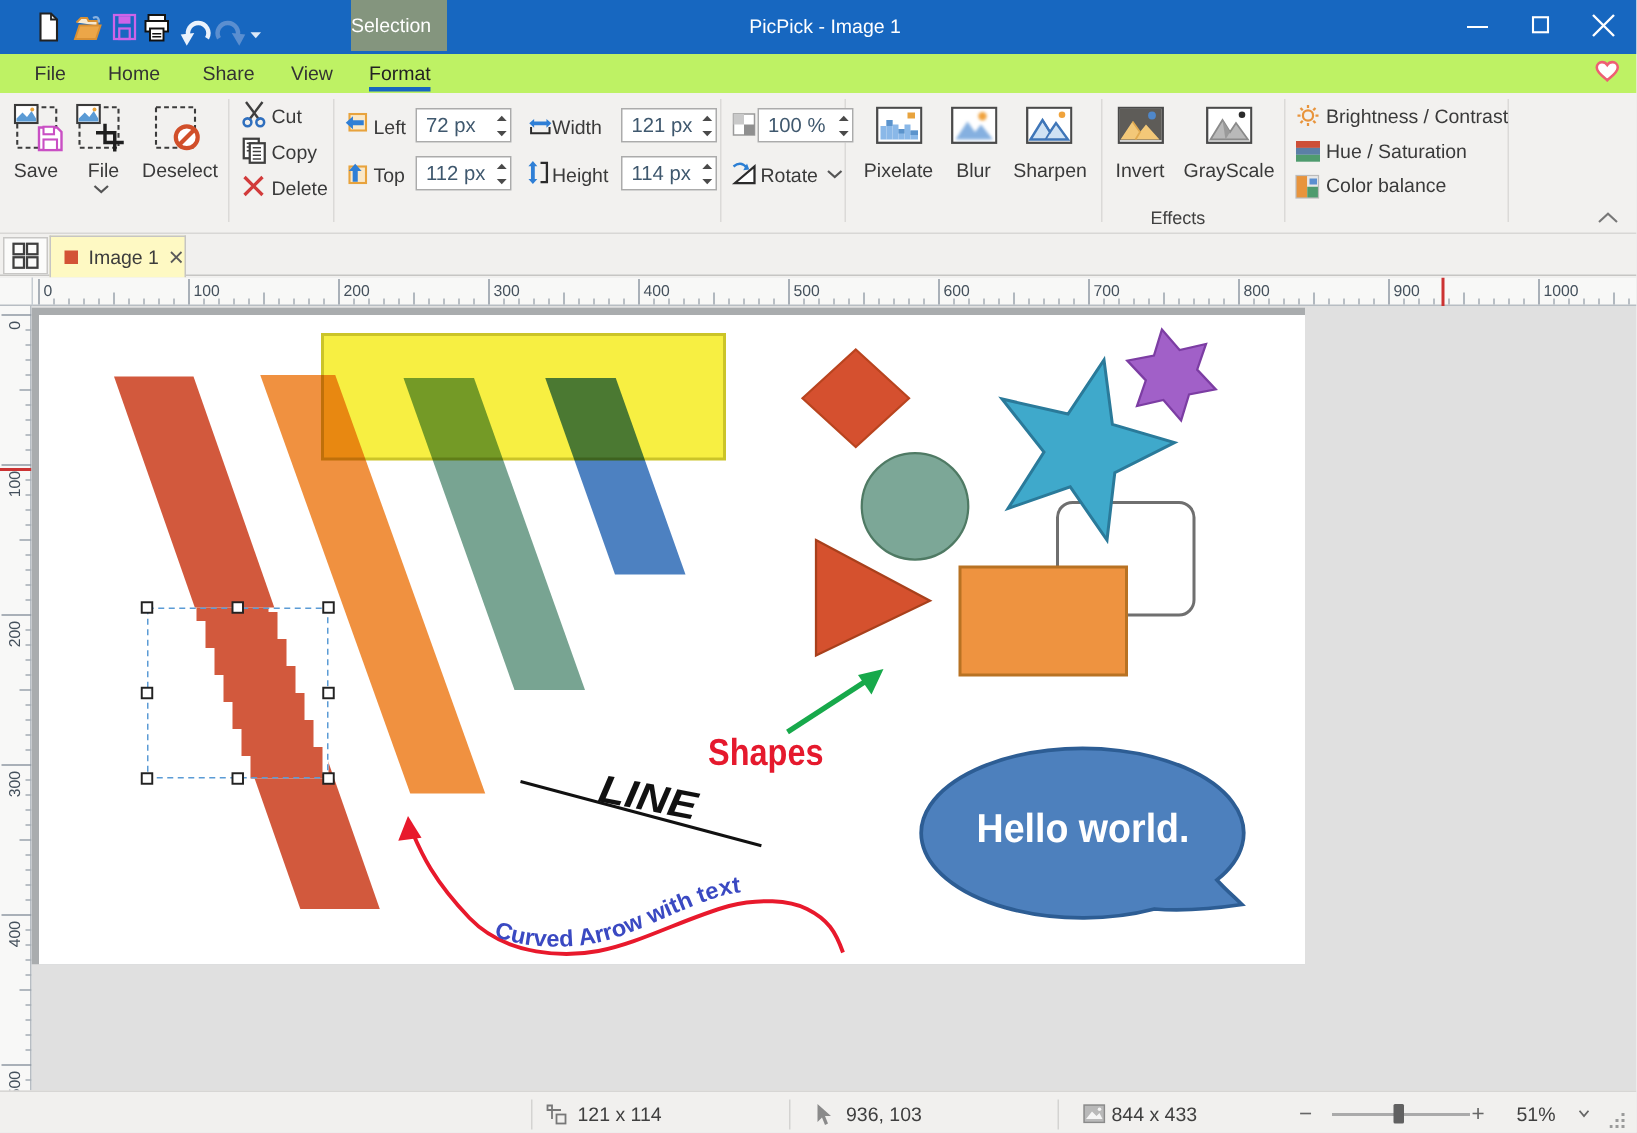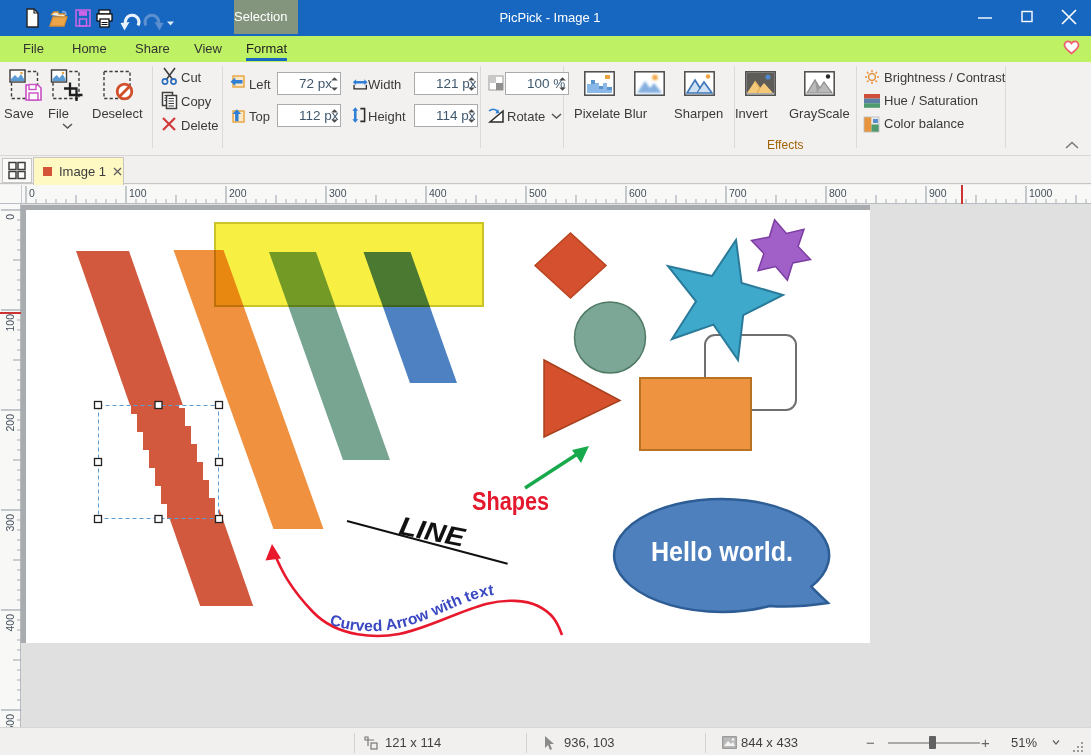--- a/index.html
+++ b/index.html
@@ -4,23 +4,23 @@
 body{width:1091px;height:755px;overflow:hidden;font-family:"Liberation Sans",sans-serif}
 #app{position:relative;width:1091px;height:755px;background:#e0e0e0}
 .abs{position:absolute}
 .titlebar{position:absolute;left:0;top:0;width:1091px;height:36px;background:#1767c0}
 .seltab{position:absolute;left:234px;top:0;width:64px;height:34px;background:#84957e;color:#fff;font-size:13px;line-height:34px}
 .wintitle{position:absolute;left:480px;top:0;width:140px;height:36px;color:#fff;font-size:13px;text-align:center;line-height:36px}
 .menubar{position:absolute;left:0;top:36px;width:1091px;height:26px;background:#bef264}
 .mi{position:absolute;top:5px;font-size:13px;color:#333}
 .ribbon{position:absolute;left:0;top:62px;width:1091px;height:94px;background:#f2f1ef;border-bottom:1px solid #d8d7d5}
 .gsep{position:absolute;top:4px;width:1px;height:82px;background:#dbdad8}
-.biglabel{position:absolute;font-size:13px;color:#3a3a3a;text-align:left}
+.biglabel{position:absolute;font-size:13px;color:#3a3a3a;text-align:center}
 .slabel{position:absolute;font-size:13px;color:#3a3a3a}
-.numbox{position:absolute;width:64px;height:23px;background:#fff;border:1px solid #ababab;font-size:13.5px;color:#3f586e;padding-left:21px;line-height:21px}
+.numbox{position:absolute;width:64px;height:23px;background:#fff;border:1px solid #ababab;font-size:13.5px;color:#3f586e;padding-left:6px;line-height:21px}
 .tabbar{position:absolute;left:0;top:156px;width:1091px;height:29px;background:#f1f0ee}
 .tabline{position:absolute;left:0;top:27px;width:1091px;height:1px;background:#c6c5c3}
 .gridbtn{position:absolute;left:2px;top:2px;width:30px;height:25px;background:#fbfbfa;border:1px solid #c8c7c5}
 .imgtab{position:absolute;left:33px;top:1px;width:91px;height:28px;background:#fef9c3;border:1px solid #c6c5c3;border-bottom:none}
 .hruler{position:absolute;left:22px;top:185px;width:1069px;height:19px;background:#f8f8f7;border-bottom:1px solid #b7bdc3}
 .hrulcorner{position:absolute;left:0;top:185px;width:22px;height:19px;background:#f8f8f7;border-bottom:1px solid #b7bdc3;border-right:1px solid #c6ccd2}
 .vruler{position:absolute;left:0;top:204px;width:21px;height:523px;background:#f8f8f7;border-right:1px solid #b7bdc3}
 .statusbar{position:absolute;left:0;top:727px;width:1091px;height:28px;background:#f1f0ee;border-top:1px solid #d7d6d4;font-size:13px;color:#3f3f3f}
 .ssep{position:absolute;top:5px;width:1px;height:20px;background:#d4d3d1}
 </style></head><body>
@@ -277,21 +277,21 @@
  <rect x="0" y="0" width="7.5" height="15" fill="#e8943c"></rect>
           <rect x="7.5" y="0" width="7.5" height="7.5" fill="#e8e8e8"></rect>
  <rect x="7.5" y="7.5" width="7.5" height="7.5" fill="#4f9b6e"></rect>
           <rect x="9" y="2" width="5" height="4" fill="#5b8fd0"></rect>
  <rect x="0" y="0" width="15" height="15" fill="none" stroke="#bbb" stroke-width="0.8"></rect>
 </g>
 </svg>
       <div class="slabel" style="left:884px;top:8px">Brightness / Contrast</div>
       <div class="slabel" style="left:884px;top:31px">Hue / Saturation</div>
       <div class="slabel" style="left:884px;top:54px">Color balance</div>
-      <div class="abs" style="left:767px;top:76px;font-size:12px;color:#a16207">Effects</div>
+      <div class="abs" style="left:767px;top:76px;font-size:12px;color:#404040">Effects</div>
       <svg class="abs" style="left:1064px;top:78px" width="16" height="10" viewBox="0 0 16 10">
         <path d="M2,8 l6,-5.5 l6,5.5" fill="none" stroke="#777" stroke-width="1.4"></path>
       </svg>
     </div>
 <div class="tabbar">
 <div class="tabline"></div>
 <div class="gridbtn"><svg width="28" height="23" viewBox="0 0 28 23">
  <g fill="none" stroke="#3f3f3f" stroke-width="1.5">
   <rect x="6" y="3.5" width="7" height="7"></rect>
             <rect x="15" y="3.5" width="7" height="7"></rect>

